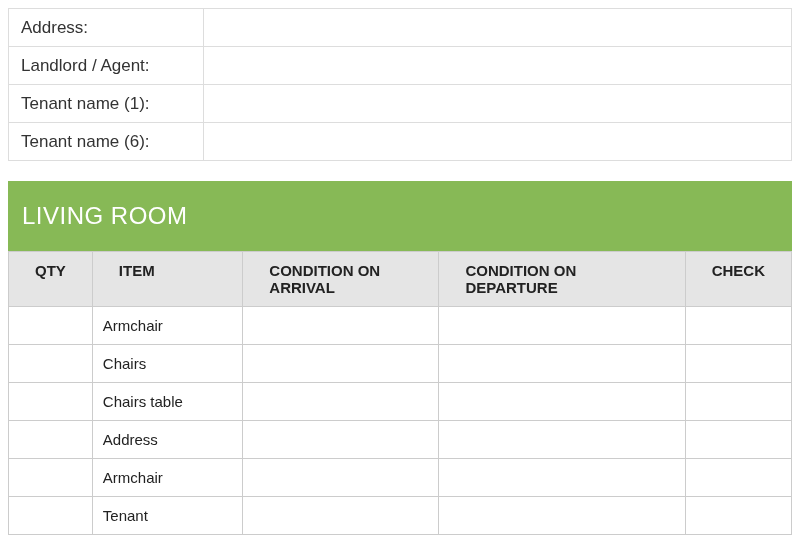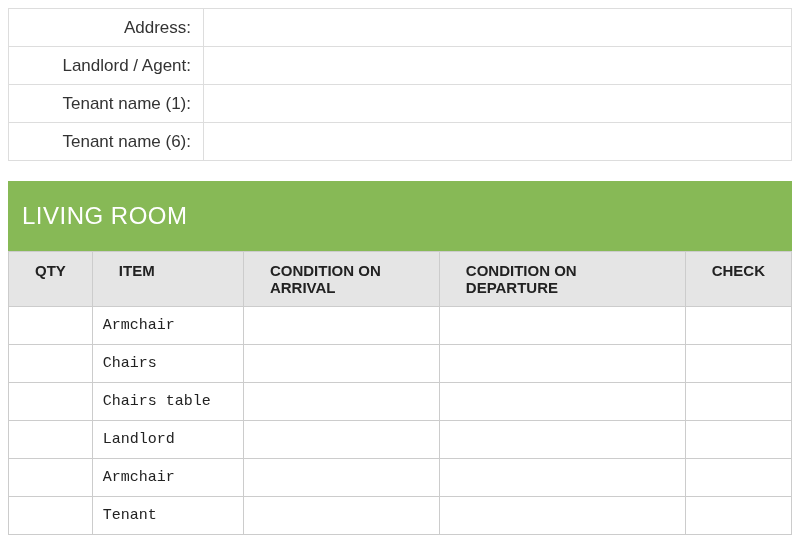--- a/index.html
+++ b/index.html
@@ -21,21 +21,20 @@
       margin-bottom: 20px;
     }
     .info-table td {
       border: 1px solid #ddd;
       padding: 8px 12px;
       height: 38px;
       vertical-align: middle;
     }
     .info-table td:first-child {
       width: 195px;
-      text-align: right;
       font-size: 17px;
       color: #333;
     }
     .info-table td:last-child {
       background: #fff;
     }
     .section-header {
       background: #8bc34a;
       background: #87b956;
       color: #fff;
@@ -59,21 +58,20 @@
       color: #222;
       margin-left: 36px;
     }
     .inventory-table td {
       border: 1px solid #ccc;
       padding: 10px 10px;
       height: 32px;
       vertical-align: middle;
       font-size: 15px;
       color: #222;
-      font-family: Liberation Mono, monospace;
     }
     .col-qty { width: 55px; }
     .col-item { width: 165px; }
     .col-arrival { width: 210px; }
     .col-departure { width: 270px; }
     .col-check { width: 56px; }
   </style>
 </head>
 <body>
 
@@ -127,21 +125,21 @@
     </tr>
     <tr>
       <td></td>
       <td>Chairs table</td>
       <td></td>
       <td></td>
       <td></td>
     </tr>
     <tr>
       <td></td>
-      <td>Landlord</td>
+      <td>Address</td>
       <td></td>
       <td></td>
       <td></td>
     </tr>
     <tr>
       <td></td>
       <td>Armchair</td>
       <td></td>
       <td></td>
       <td></td>

